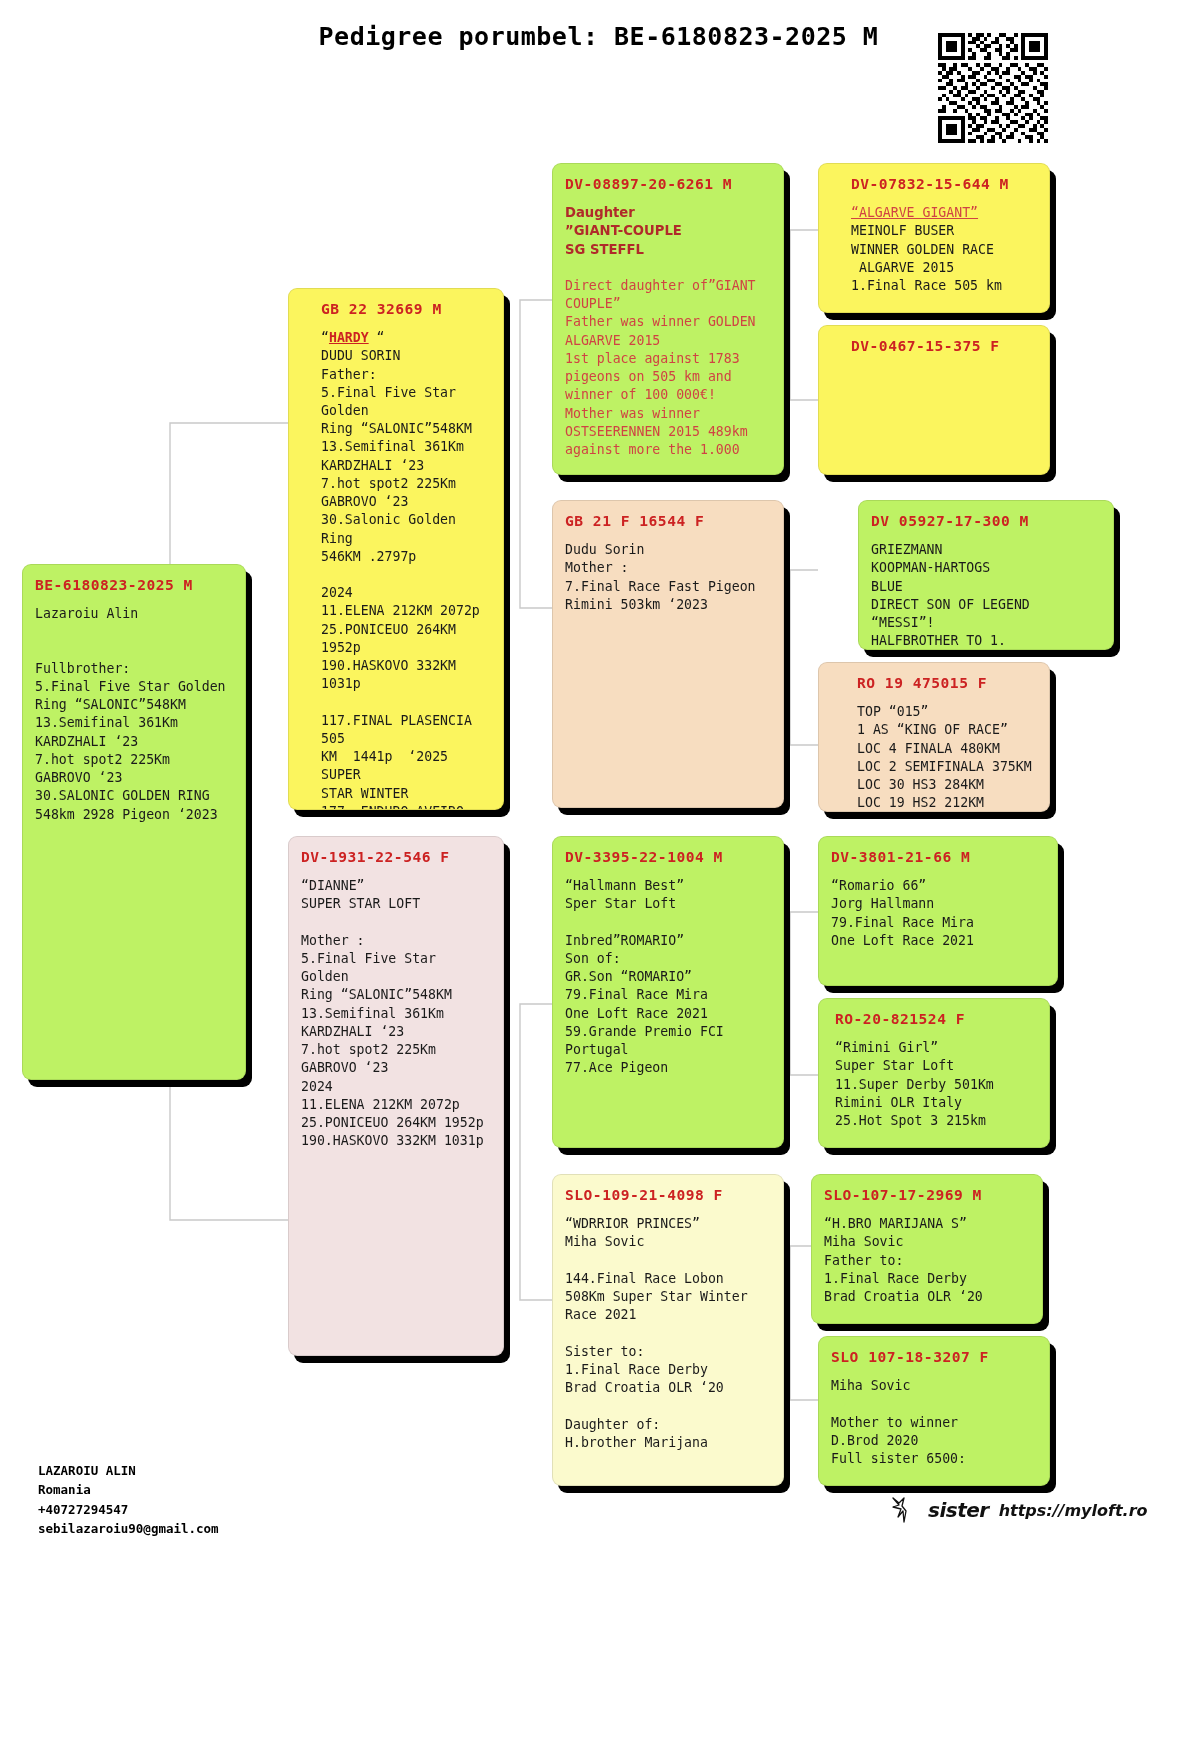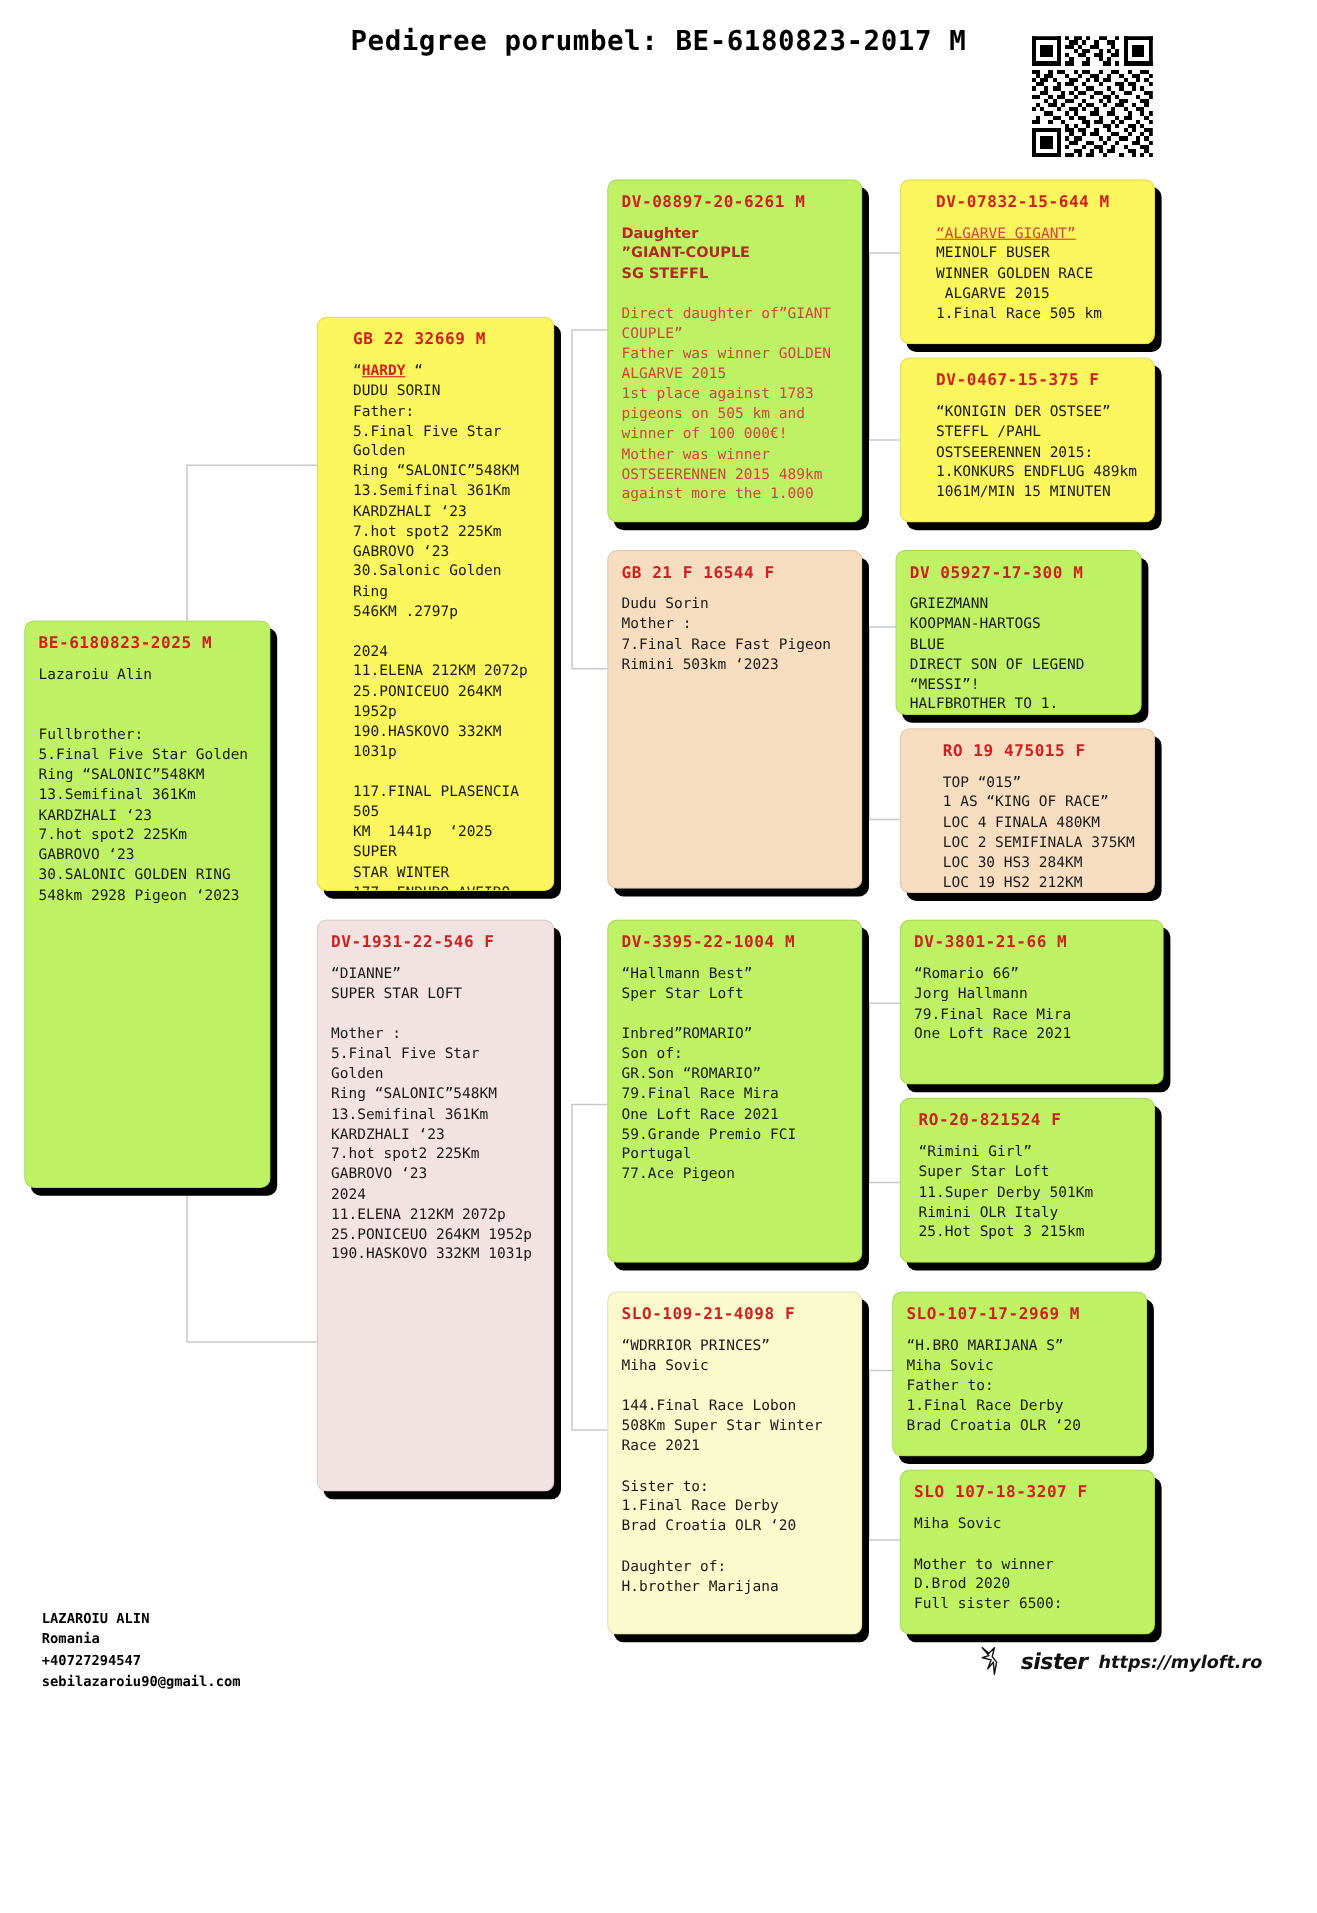--- a/index.html
+++ b/index.html
@@ -86,21 +86,21 @@
     font-style:italic; font-size:20px; font-weight:600; color:#111;
     letter-spacing:-0.5px;
   }
   .brand .url { font-size:16px; font-weight:bold; font-style:italic; color:#111; }
 </style>
 </head>
 <body>
 
 <div class="page">
 
-  <div class="title">Pedigree porumbel: BE-6180823-2017 M</div>
+  <div class="title">Pedigree porumbel: BE-6180823-2025 M</div>
 
   <div class="qr">
     <svg width="110" height="110" viewBox="0 0 29 29" shape-rendering="crispEdges">
       <rect width="29" height="29" fill="#fff"></rect>
       <g fill="#000">
         <rect x="0" y="0" width="7" height="1"></rect>
           <rect x="0" y="6" width="7" height="1"></rect>
         <rect x="0" y="0" width="1" height="7"></rect>
           <rect x="6" y="0" width="1" height="7"></rect>
         <rect x="2" y="2" width="3" height="3"></rect>
@@ -464,28 +464,23 @@
     <div class="ring">DV-07832-15-644 M</div>
     <div class="uline" style="color:#d04343;">“ALGARVE GIGANT”</div>
     <div class="body">MEINOLF BUSER
 WINNER GOLDEN RACE
  ALGARVE 2015
 1.Final Race 505 km</div>
   </div>
 
   <div class="card c-yellow" style="left:818px; top:325px; width:232px; height:150px;">
     <div class="ring">DV-0467-15-375 F</div>
-    <div class="body">“KONIGIN DER OSTSEE”
-STEFFL /PAHL
-OSTSEERENNEN 2015:
-1.KONKURS ENDFLUG 489km
-1061M/MIN 15 MINUTEN</div>
-  </div>
-
-  <div class="card c-white" style="left:814px; top:500px; width:224px; height:150px;">
+  </div>
+
+  <div class="card c-white" style="left:858px; top:500px; width:256px; height:150px;">
     <div class="ring">DV 05927-17-300 M</div>
     <div class="body">GRIEZMANN
 KOOPMAN-HARTOGS
 BLUE
 DIRECT SON OF LEGEND
 “MESSI”!
 HALFBROTHER TO 1.</div>
   </div>
 
   <div class="card c-peach" style="left:818px; top:662px; width:232px; height:150px;padding-left:38px;">

